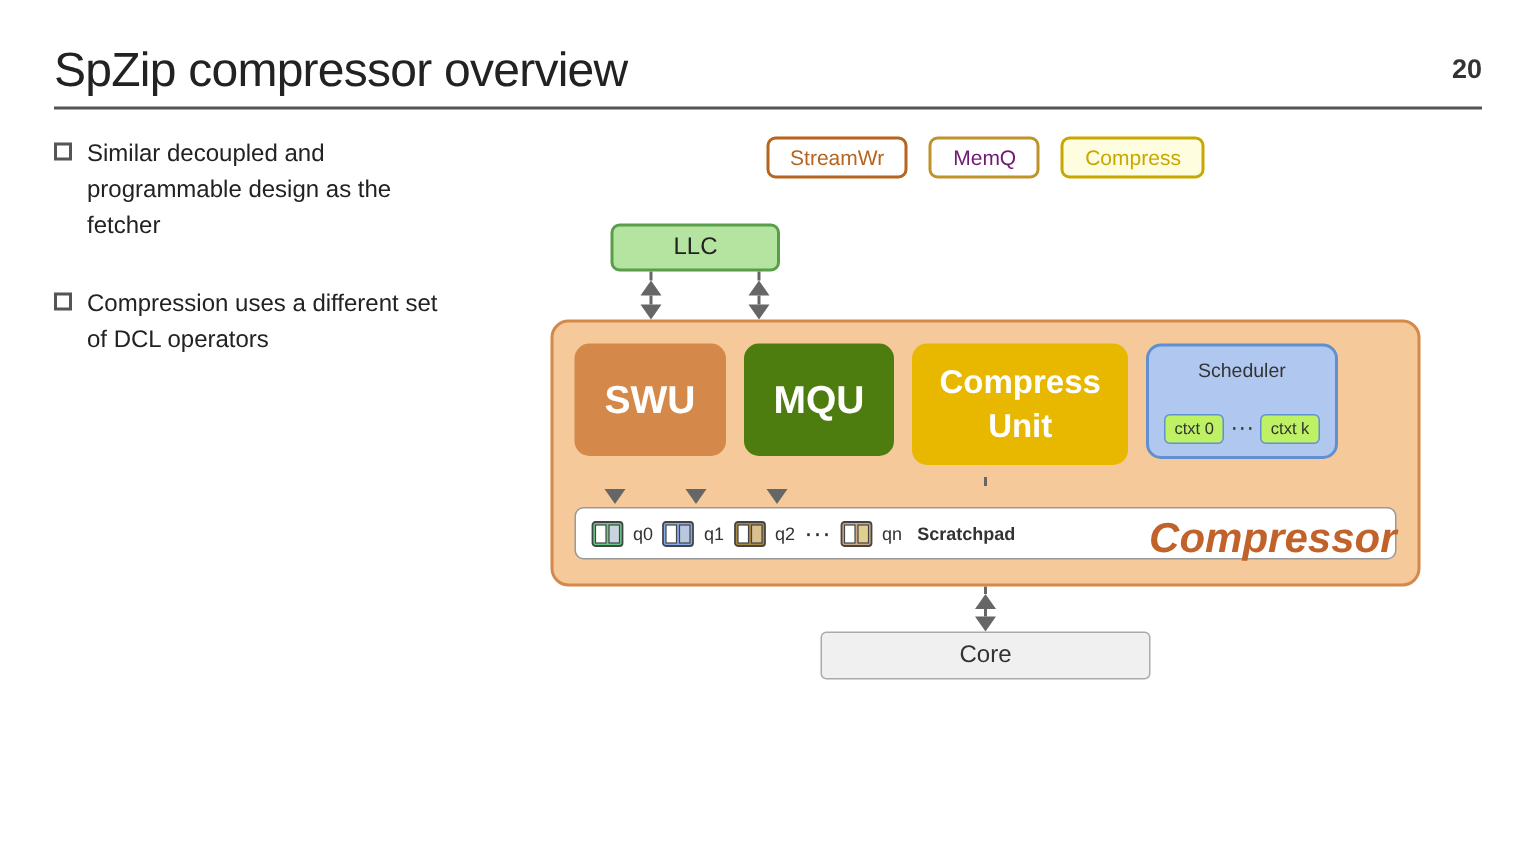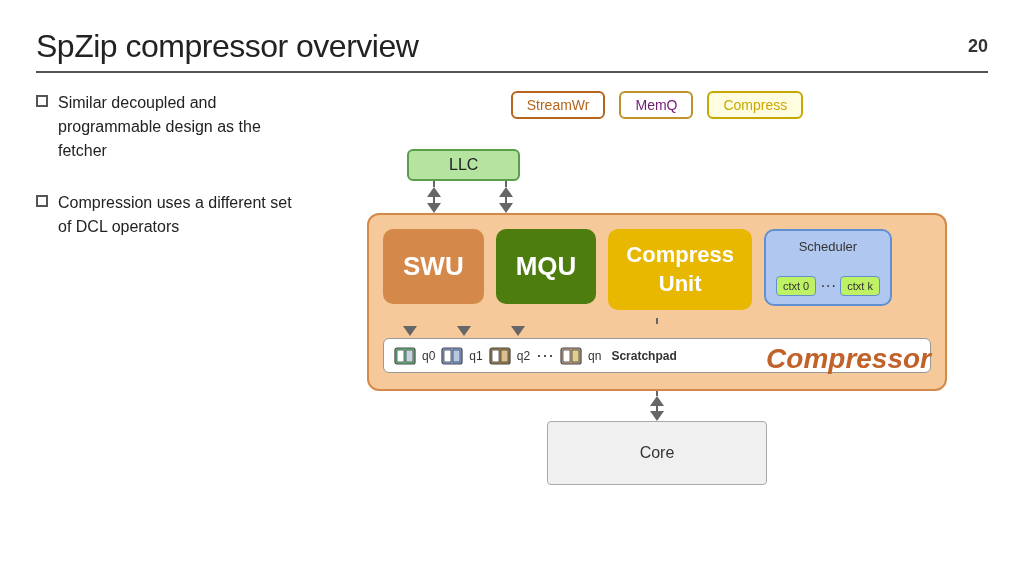--- a/index.html
+++ b/index.html
@@ -279,21 +279,21 @@
     .dots {
       font-size: 16px;
       color: #333;
     }
 
     
     .core-box {
       background: #f0f0f0;
       border: 1.5px solid #aaa;
       border-radius: 4px;
-      padding: 22px 0;
+      padding: 6px 0;
       text-align: center;
       font-size: 16px;
       color: #333;
       width: 100%;
       margin-top: 0;
     }
   </style>
 </head>
 <body>
 

